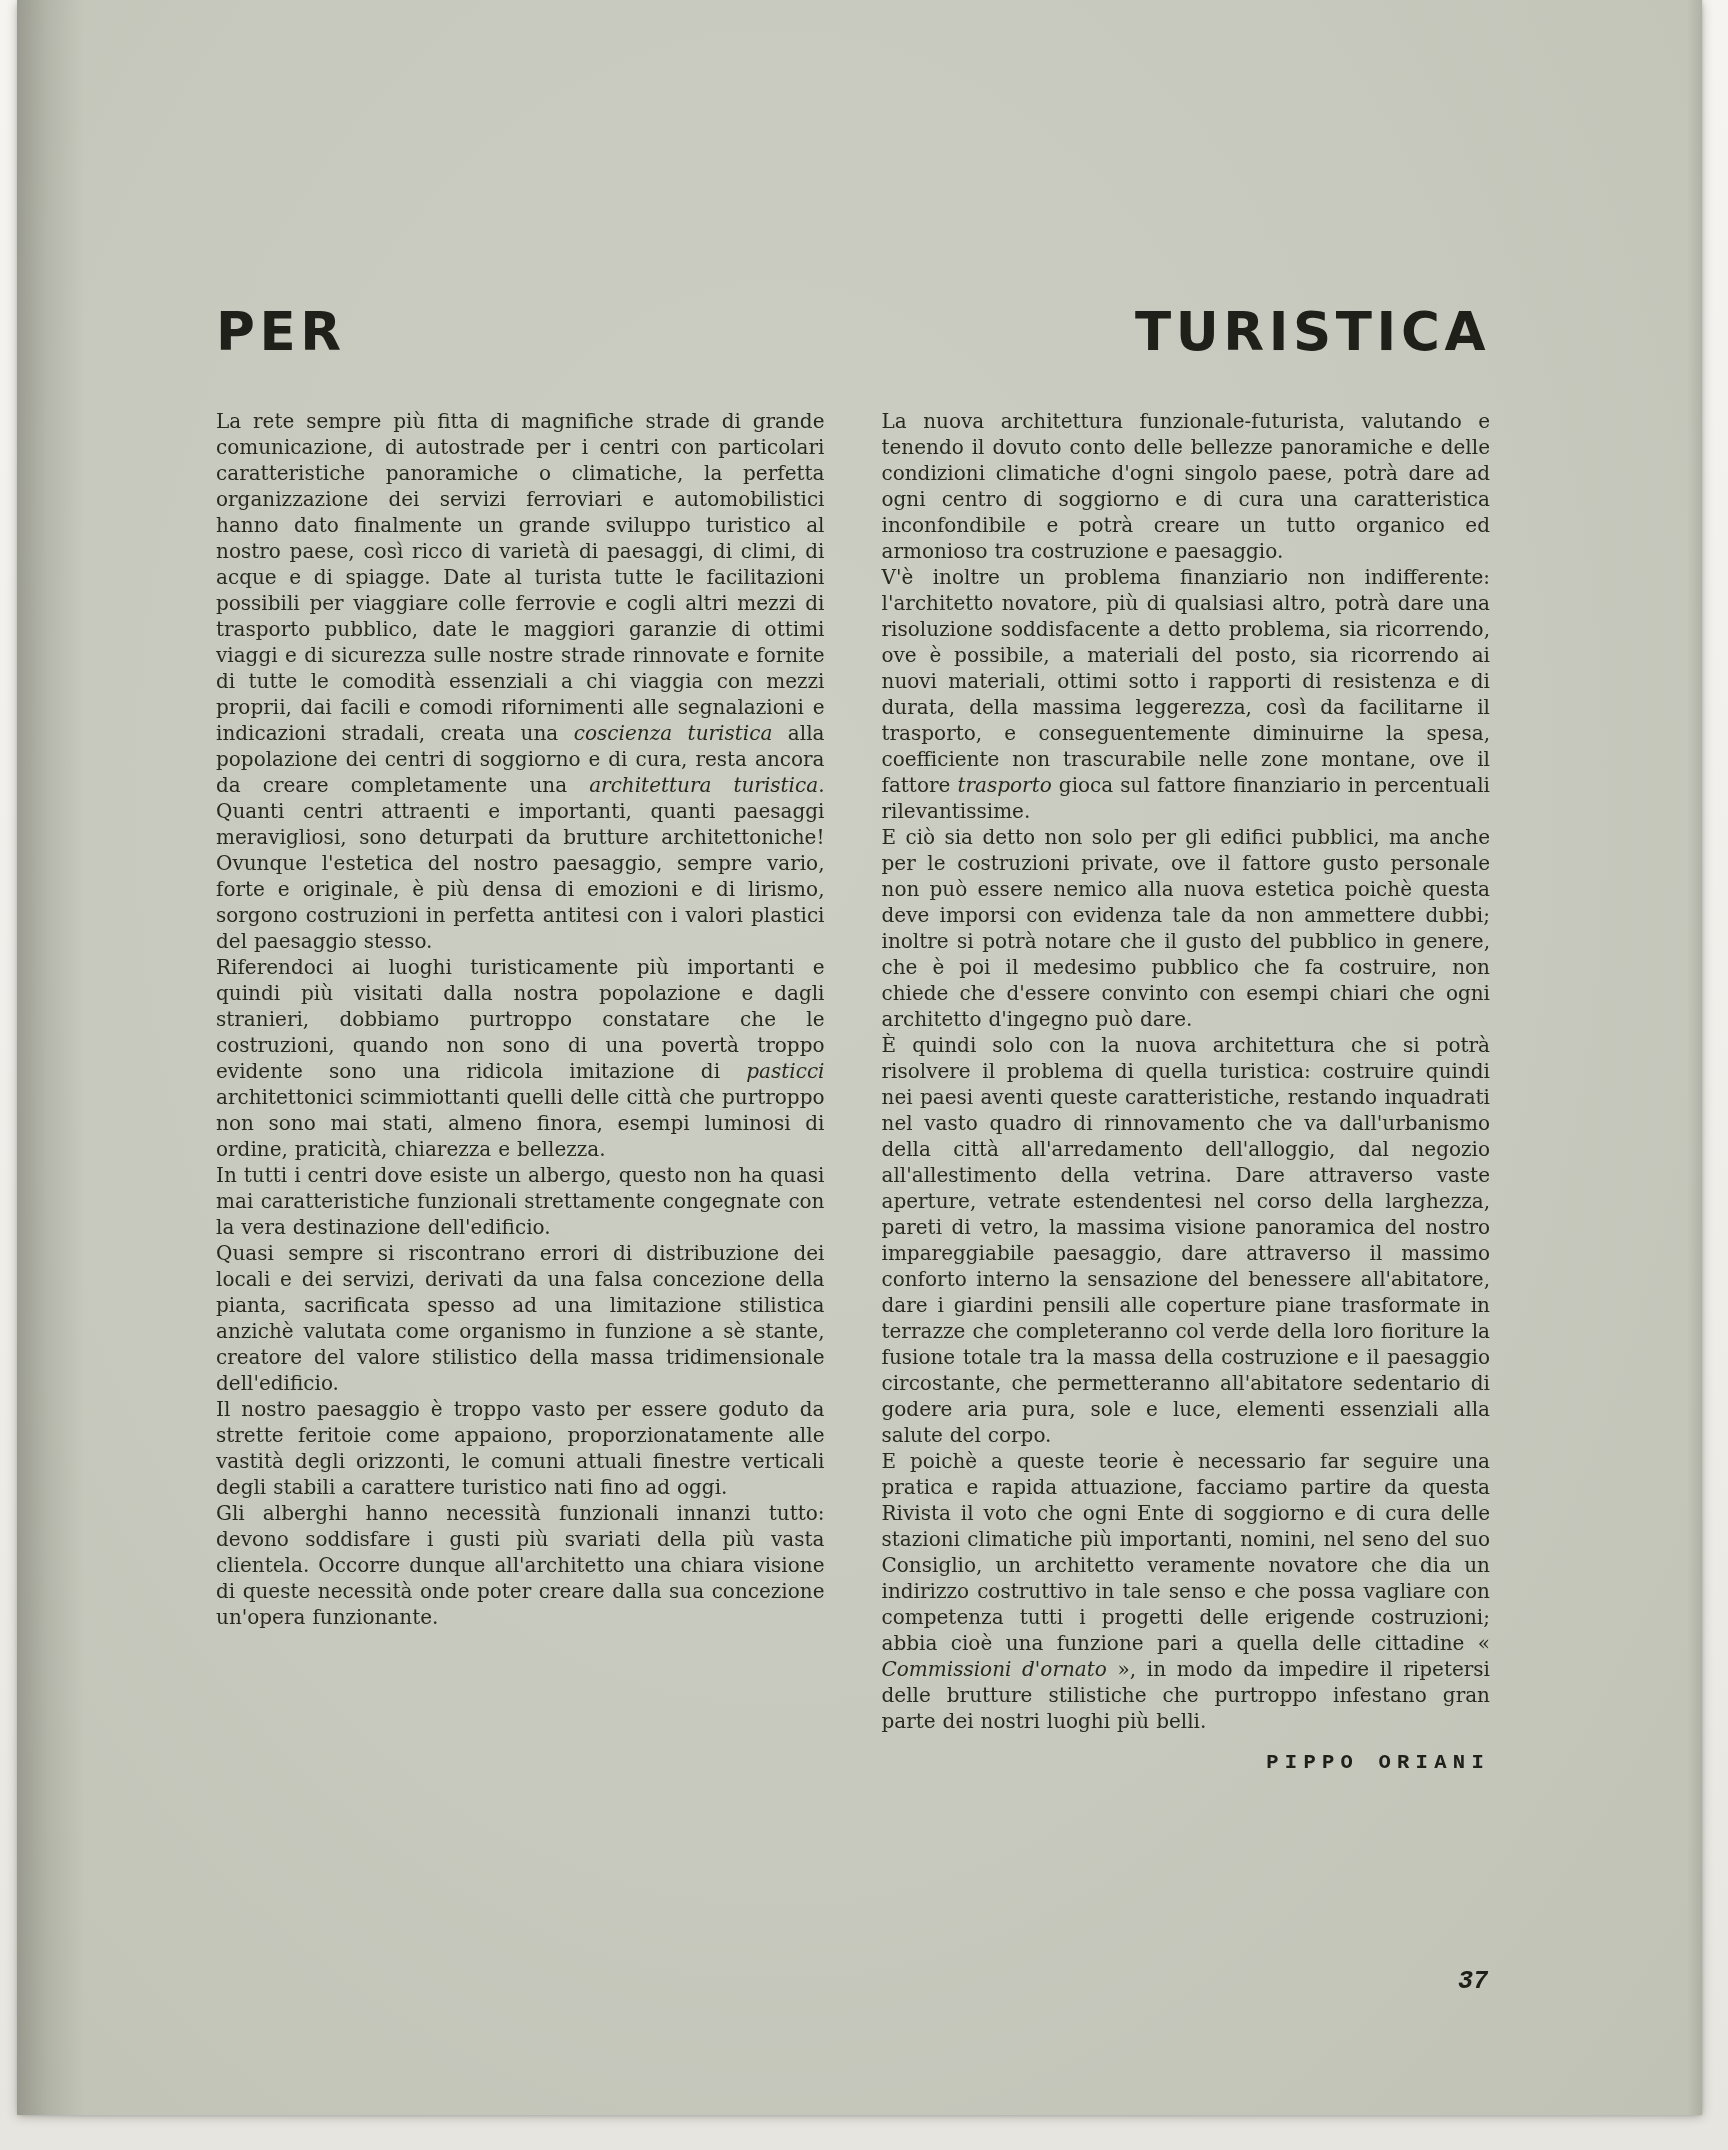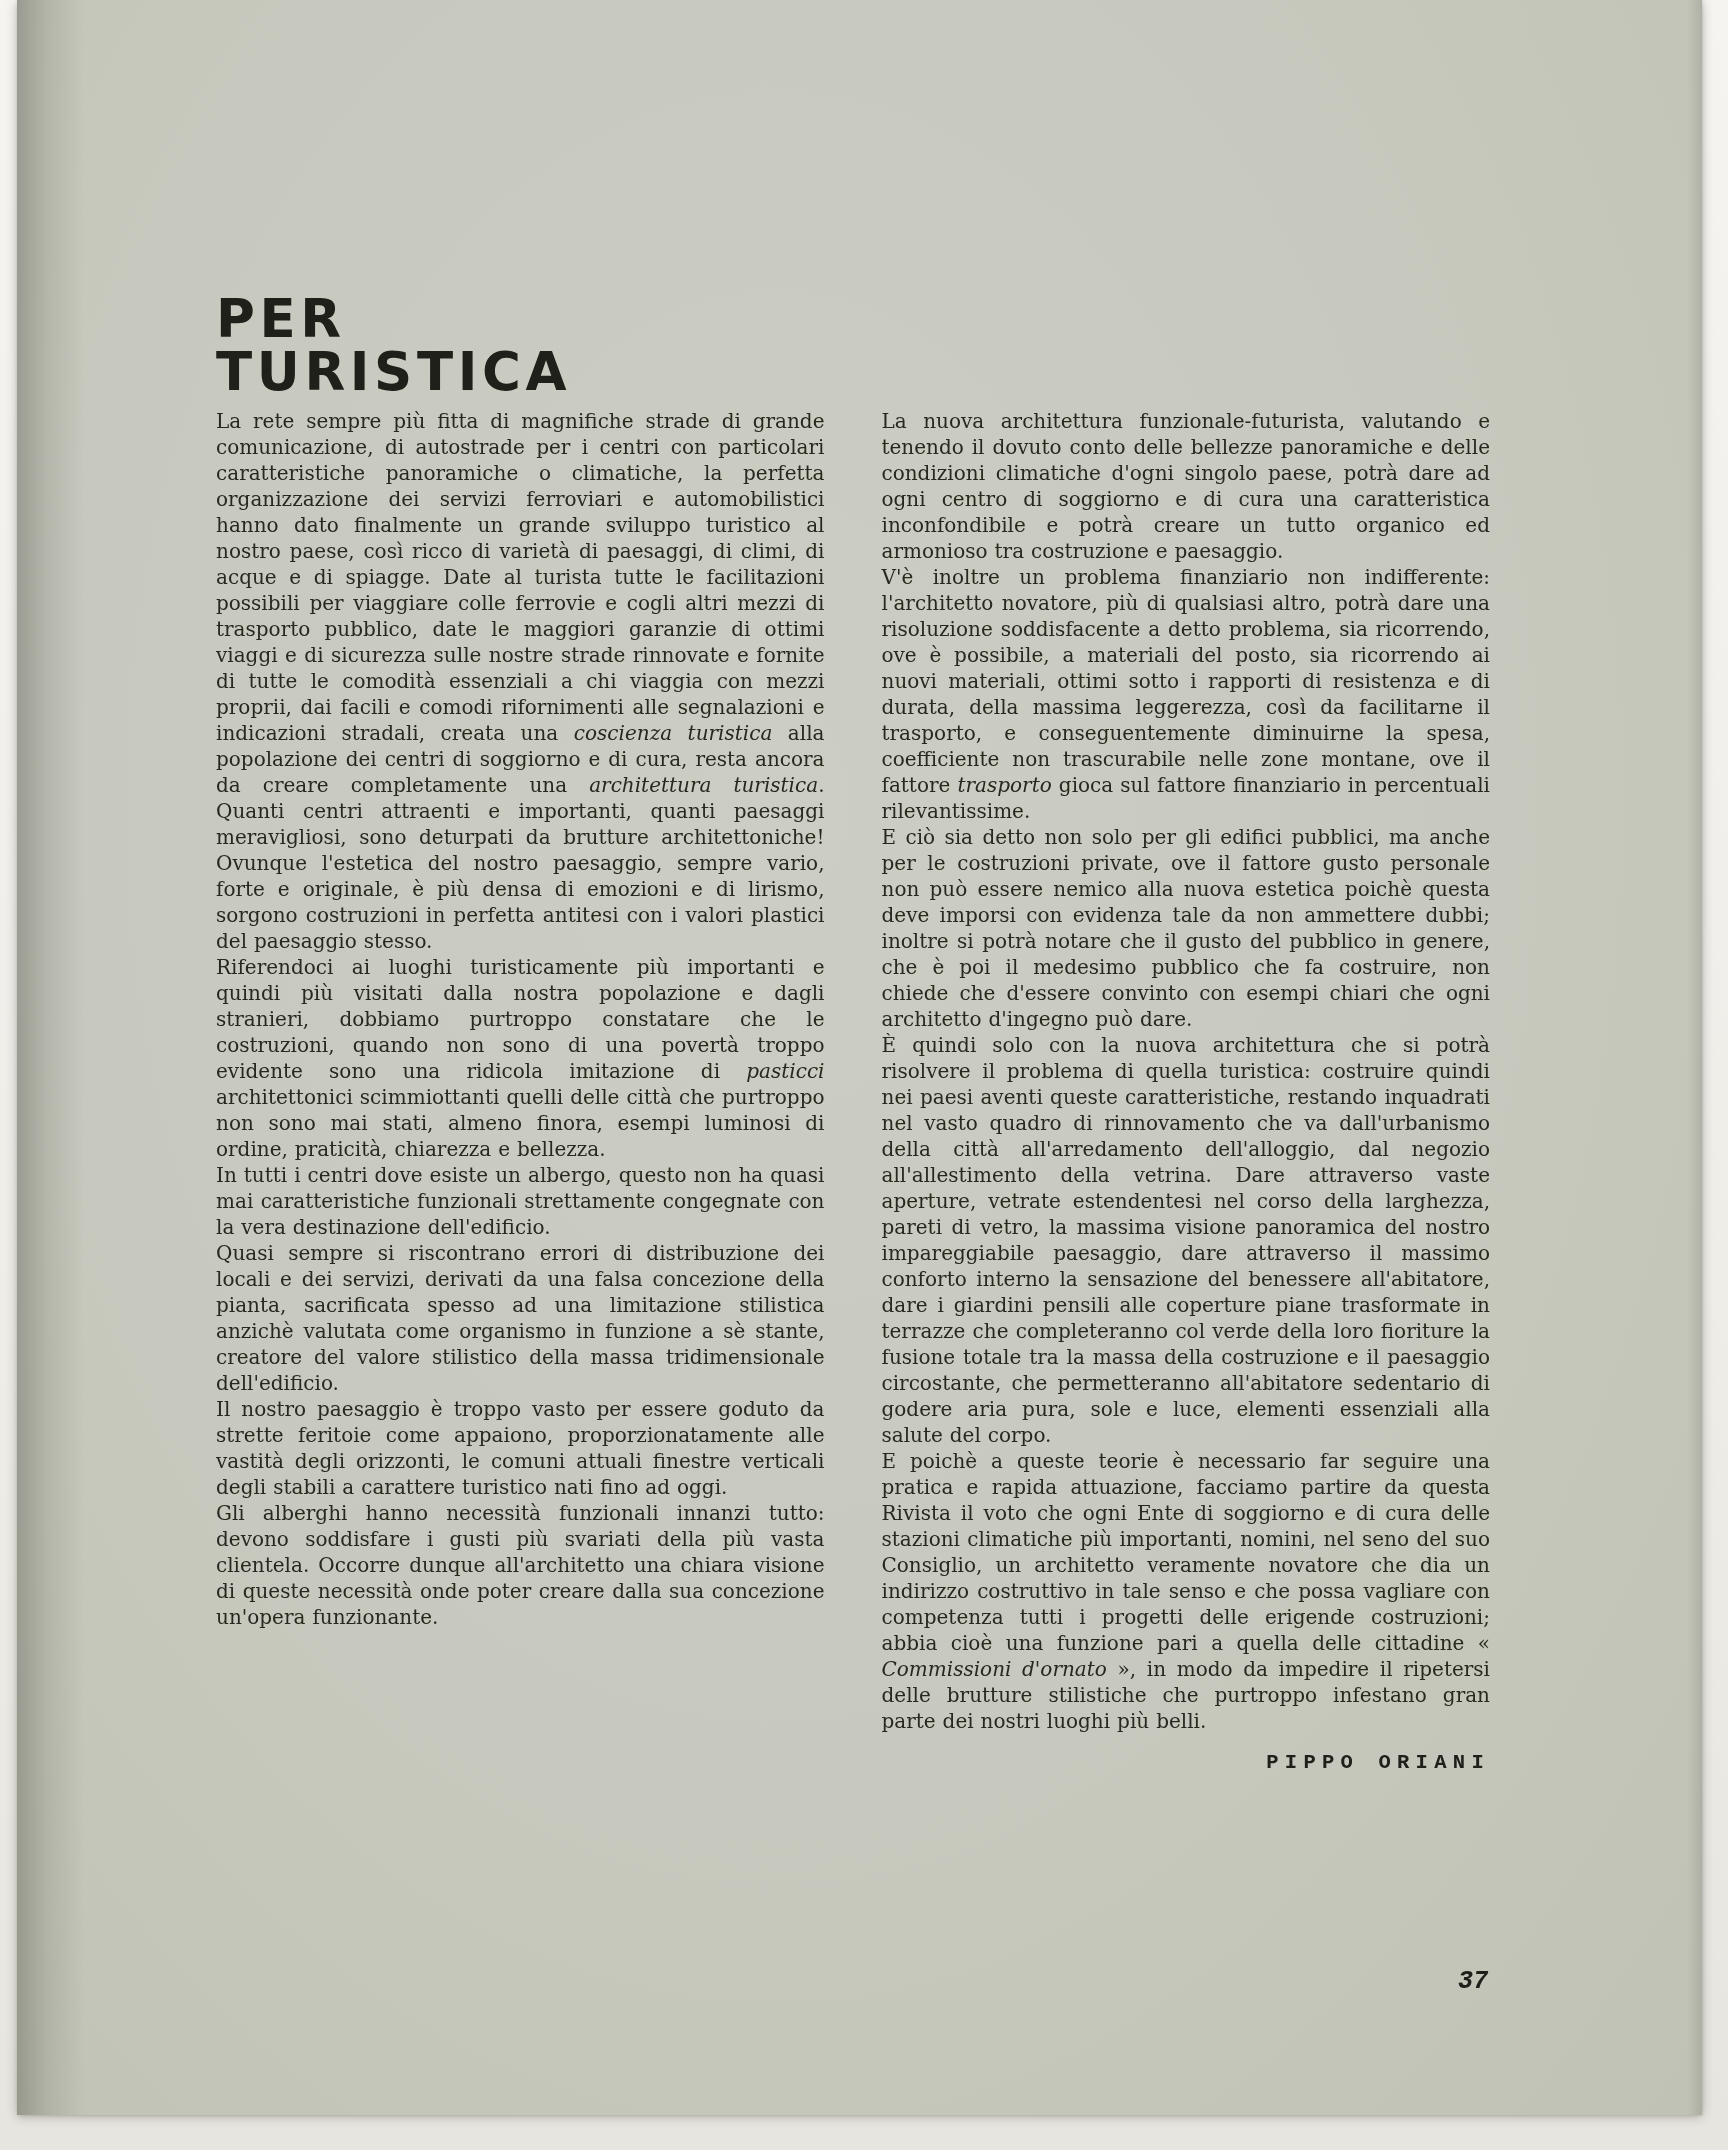--- a/index.html
+++ b/index.html
@@ -42,32 +42,31 @@
     right: 0;
     top: 0;
     bottom: 0;
     width: 15px;
     background: linear-gradient(270deg, rgba(55,55,45,0.14), rgba(55,55,45,0));
     pointer-events: none;
   }
   .title {
     position: absolute;
     left: 199px;
-    top: 256px;
+    top: 269px;
     width: 1274px;
     display: flex;
     justify-content: space-between;
     font-family: "DejaVu Sans", sans-serif;
     font-weight: bold;
     font-size: 53px;
     line-height: 1;
     letter-spacing: 4.6px;
     color: #20201b;
     white-space: nowrap;
-    flex-direction: column;
   }
   .columns {
     position: absolute;
     left: 199px;
     top: 408px;
     width: 1274px;
     display: flex;
     gap: 57px;
   }
   .col {

